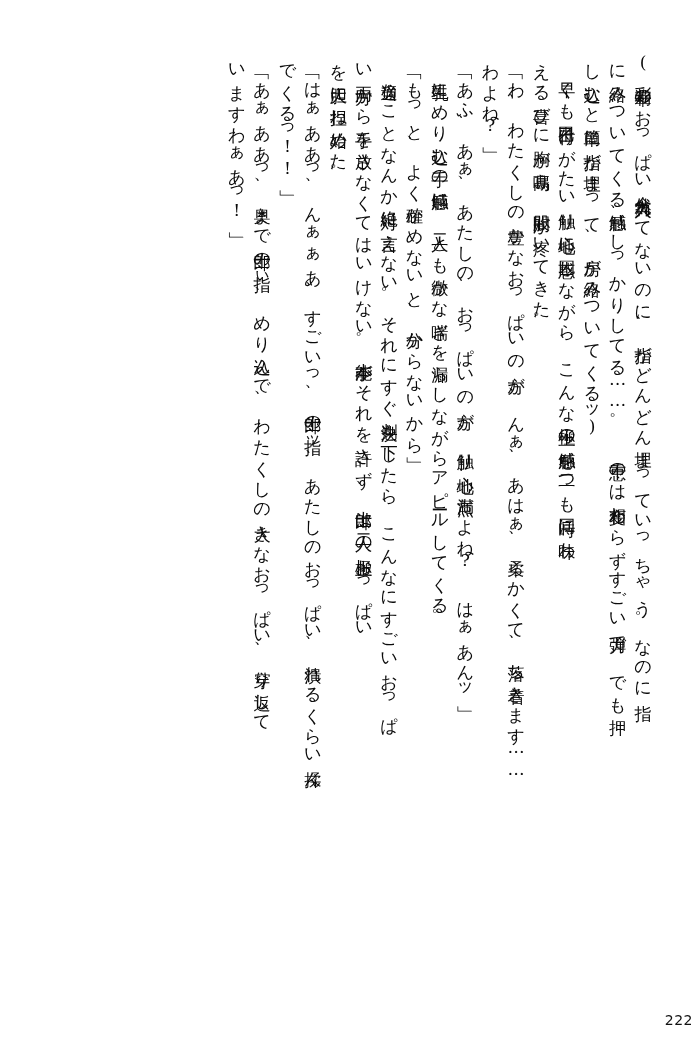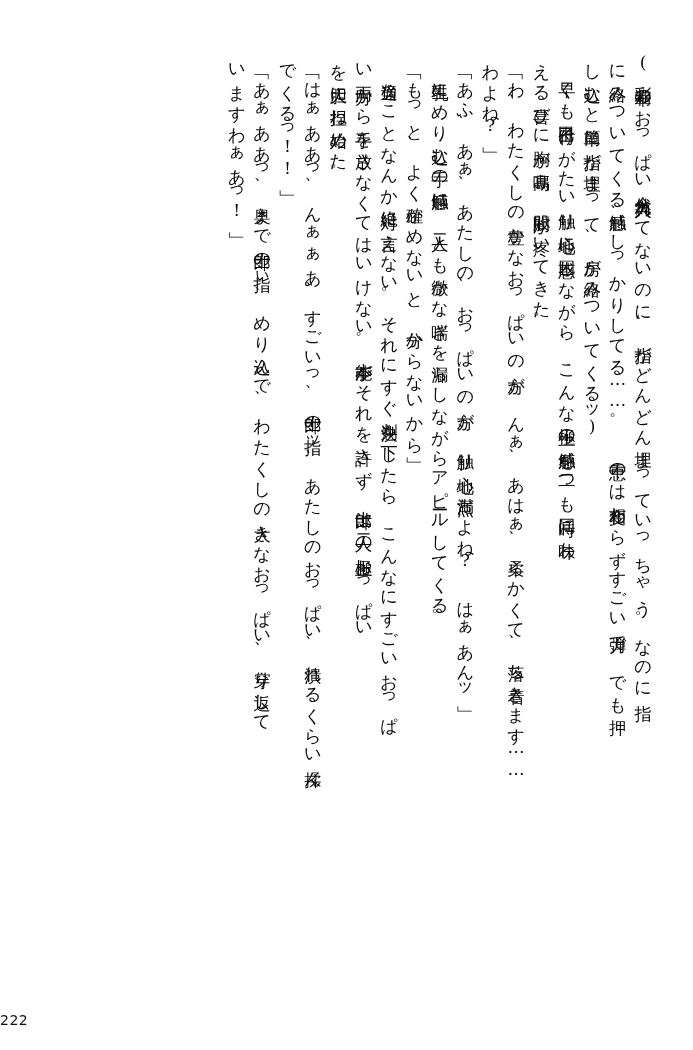--- a/index.html
+++ b/index.html
@@ -56,21 +56,21 @@
   }
 
   
   .indent-1 { padding-top: 17px; }
 
   #page-number {
     position: absolute;
     bottom: 22px;
     left: 0;
     width: 693px;
-    text-align: left;
+    text-align: right;
     font-size: 14px;
     font-family: "DejaVu Sans", "Liberation Sans", sans-serif;
     color: #111111;
     letter-spacing: 0.5px;
   }
 </style>
 </head>
 <body>
 
 <div id="page">

